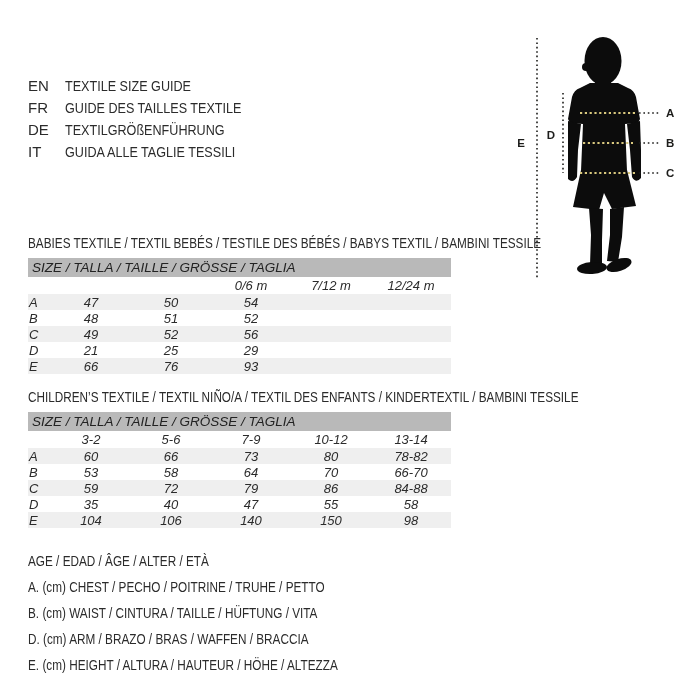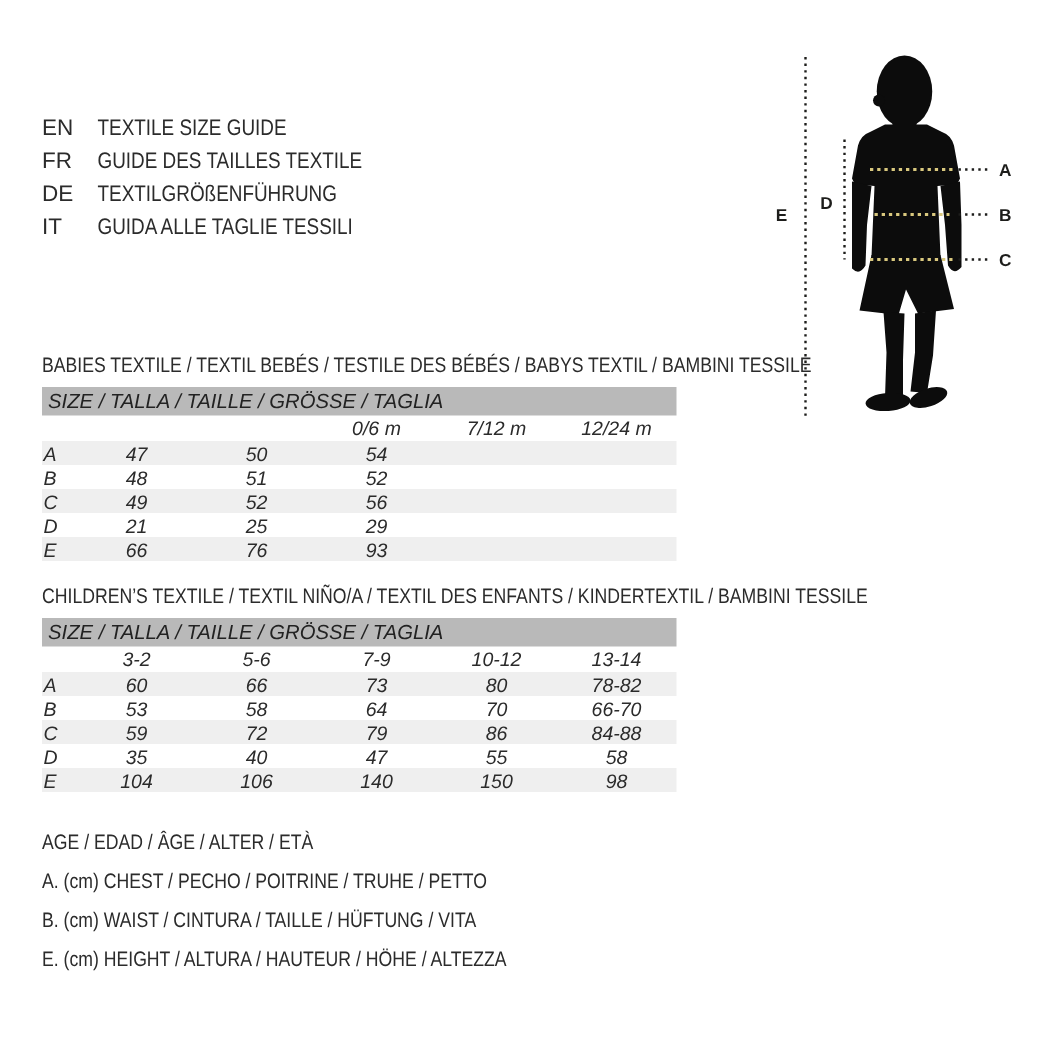--- a/index.html
+++ b/index.html
@@ -192,14 +192,15 @@
     <span class="dc">140</span>
     <span class="dc">150</span>
     <span class="dc">98</span>
   </div>
 </div>
 
 <div class="legend">
   <div class="legend-line"><span class="cond">AGE / EDAD / ÂGE / ALTER / ETÀ</span></div>
   <div class="legend-line"><span class="cond">A. (cm) CHEST / PECHO / POITRINE / TRUHE / PETTO</span></div>
   <div class="legend-line"><span class="cond">B. (cm) WAIST / CINTURA / TAILLE / HÜFTUNG / VITA</span></div>
+  <div class="legend-line"><span class="cond">D. (cm) ARM / BRAZO / BRAS / WAFFEN / BRACCIA</span></div>
   <div class="legend-line"><span class="cond">E. (cm) HEIGHT / ALTURA / HAUTEUR / HÖHE / ALTEZZA</span></div>
 </div>
 
 </body></html>

